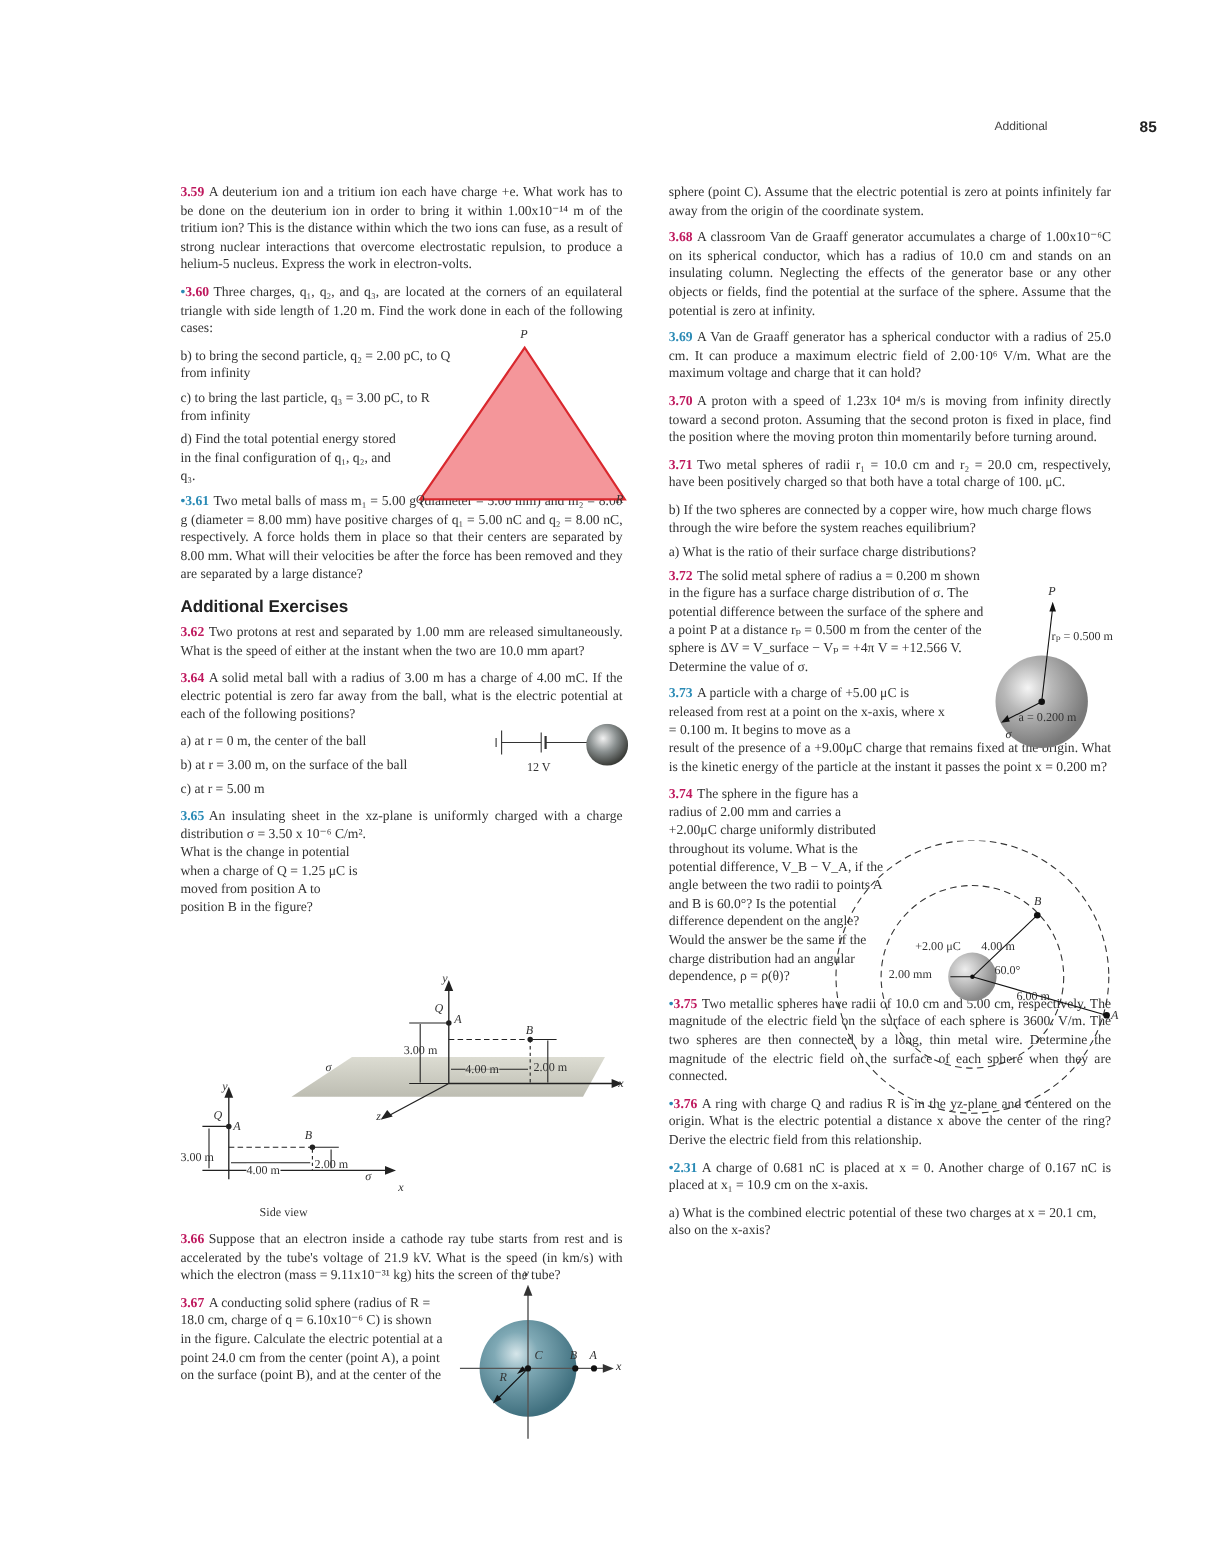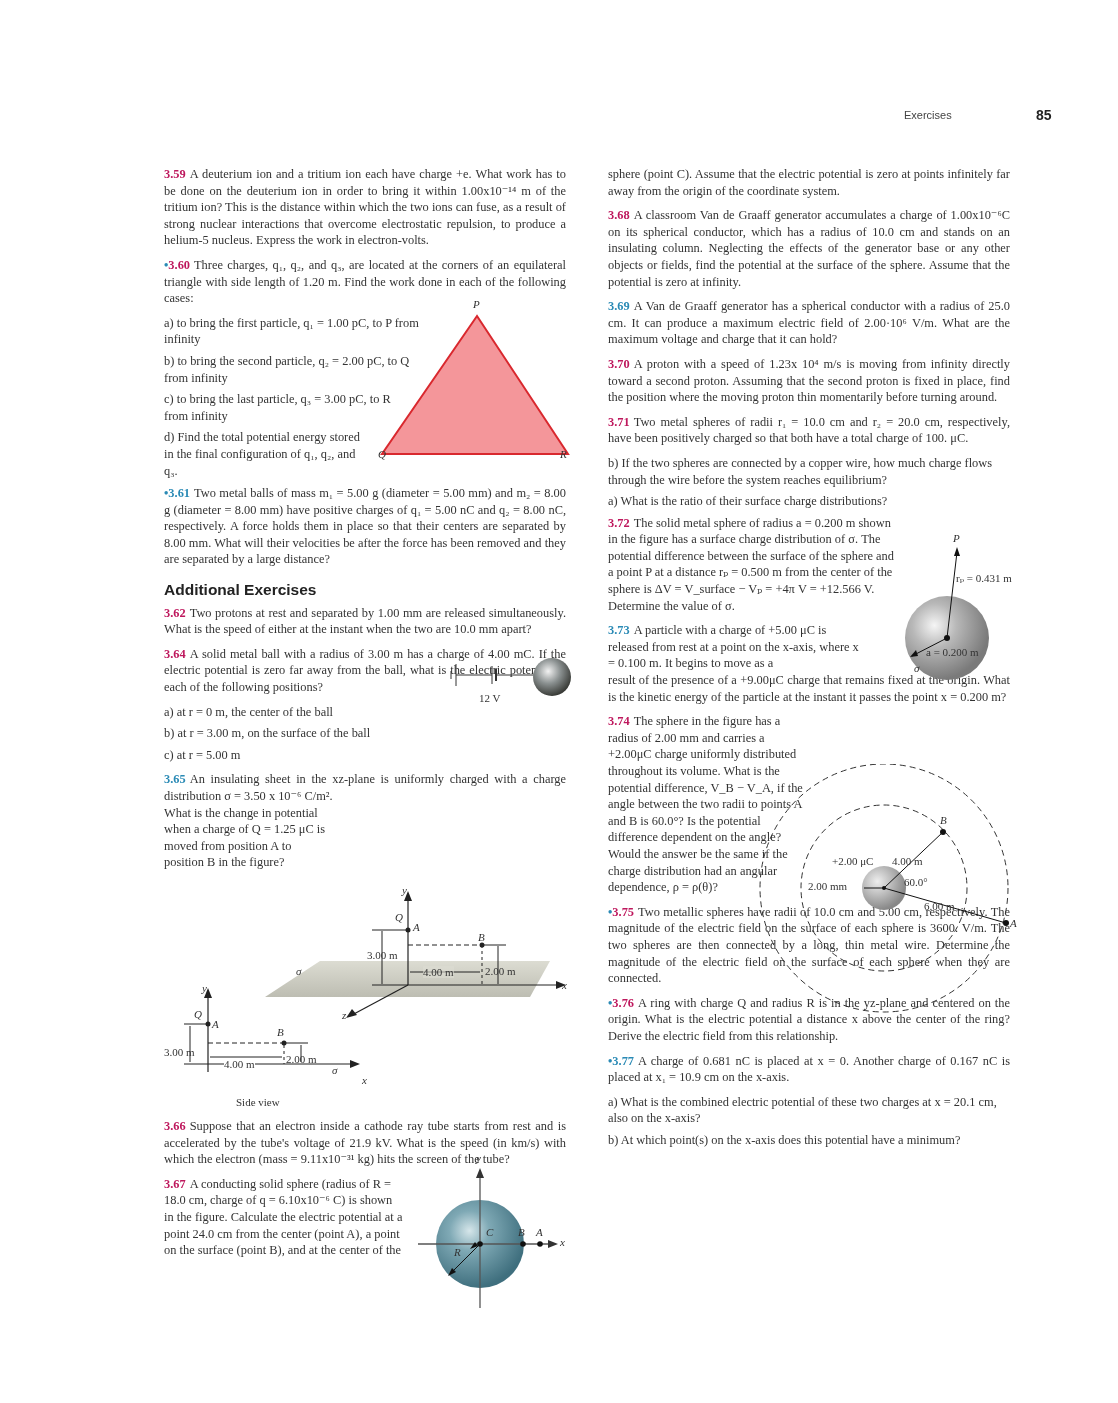--- a/index.html
+++ b/index.html
@@ -18,30 +18,29 @@
   .h2{font-family:"Liberation Sans","DejaVu Sans",sans-serif;font-weight:bold;font-size:15.5px;margin:14px 0 6px 0;color:#222;}
   .narrow{width:260px;}
   .fig{position:absolute;}
   .lbl{position:absolute;font-size:11px;font-family:"Liberation Serif","DejaVu Serif",serif;color:#333;white-space:nowrap;}
   .it{font-style:italic;}
 </style>
 </head>
 <body>
 
 <div class="hdr">
-  <span class="sec">Exercises</span>
+  <span class="sec">Additional</span>
   <span class="pg">85</span>
 </div>
 
 <div class="col left">
   <p class="p"><span class="num">3.59</span><span>A deuterium ion and a tritium ion each have charge +e. What work has to be done on the deuterium ion in order to bring it within 1.00x10⁻¹⁴ m of the tritium ion? This is the distance within which the two ions can fuse, as a result of strong nuclear interactions that overcome electrostatic repulsion, to produce a helium-5 nucleus. Express the work in electron-volts.</span></p>
 
   <p class="p"><span class="dot">•</span><span class="num">3.60</span><span>Three charges, q₁, q₂, and q₃, are located at the corners of an equilateral triangle with side length of 1.20 m. Find the work done in each of the following cases:</span></p>
   <div class="narrow" style="width:210px;">
-    <p class="sub" style="width:290px;">a) to bring the first particle, q₁ = 1.00 pC, to P from infinity</p>
     <p class="sub" style="width:250px;">b) to bring the second particle, q₂ = 2.00 pC, to Q from infinity</p>
     <p class="sub" style="width:240px;">c) to bring the last particle, q₃ = 3.00 pC, to R from infinity</p>
     <p class="sub" style="width:200px;">d) Find the total potential energy stored in the final configuration of q₁, q₂, and q₃.</p>
   </div>
 
   <p class="p" style="margin-top:6px;"><span class="dot">•</span><span class="num blue">3.61</span><span>Two metal balls of mass m₁ = 5.00 g (diameter = 5.00 mm) and m₂ = 8.00 g (diameter = 8.00 mm) have positive charges of q₁ = 5.00 nC and q₂ = 8.00 nC, respectively. A force holds them in place so that their centers are separated by 8.00 mm. What will their velocities be after the force has been removed and they are separated by a large distance?</span></p>
 
   <div class="h2">Additional Exercises</div>
 
   <p class="p"><span class="num">3.62</span><span>Two protons at rest and separated by 1.00 mm are released simultaneously. What is the speed of either at the instant when the two are 10.0 mm apart?</span></p>
@@ -192,43 +191,42 @@
   <p class="p"><span class="num">3.70</span><span>A proton with a speed of 1.23x 10⁴ m/s is moving from infinity directly toward a second proton. Assuming that the second proton is fixed in place, find the position where the moving proton thin momentarily before turning around.</span></p>
   <p class="p"><span class="num">3.71</span><span>Two metal spheres of radii r₁ = 10.0 cm and r₂ = 20.0 cm, respectively, have been positively charged so that both have a total charge of 100. μC.</span></p>
   <p class="sub">b) If the two spheres are connected by a copper wire, how much charge flows through the wire before the system reaches equilibrium?</p>
   <p class="sub">a) What is the ratio of their surface charge distributions?</p>
   <p class="p" style="width:288px;text-align:left;"><span class="num">3.72</span><span>The solid metal sphere of radius a = 0.200 m shown in the figure has a surface charge distribution of σ. The potential difference between the surface of the sphere and a point P at a distance rₚ = 0.500 m from the center of the sphere is ΔV = V_surface − Vₚ = +4π V = +12.566 V. Determine the value of σ.</span></p>
   <p class="p" style="margin-bottom:0;width:260px;text-align:left;"><span class="num blue">3.73</span><span>A particle with a charge of +5.00 μC is released from rest at a point on the x-axis, where x = 0.100 m. It begins to move as a</span></p>
   <p class="p">result of the presence of a +9.00μC charge that remains fixed at the origin. What is the kinetic energy of the particle at the instant it passes the point x = 0.200 m?</p>
   <p class="p" style="width:196px;text-align:left;"><span class="num">3.74</span><span>The sphere in the figure has a radius of 2.00 mm and carries a +2.00μC charge uniformly distributed throughout its volume. What is the potential difference, V_B − V_A, if the angle between the two radii to points A and B is 60.0°? Is the potential difference dependent on the angle? Would the answer be the same if the charge distribution had an angular dependence, ρ = ρ(θ)?</span></p>
   <p class="p"><span class="dot">•</span><span class="num">3.75</span><span>Two metallic spheres have radii of 10.0 cm and 5.00 cm, respectively. The magnitude of the electric field on the surface of each sphere is 3600. V/m. The two spheres are then connected by a long, thin metal wire. Determine the magnitude of the electric field on the surface of each sphere when they are connected.</span></p>
   <p class="p"><span class="dot">•</span><span class="num">3.76</span><span>A ring with charge Q and radius R is in the yz-plane and centered on the origin. What is the electric potential a distance x above the center of the ring? Derive the electric field from this relationship.</span></p>
-  <p class="p"><span class="dot">•</span><span class="num blue">3.77</span><span>A charge of 0.681 nC is placed at x = 0. Another charge of 0.167 nC is placed at x₁ = 10.9 cm on the x-axis.</span></p>
+  <p class="p"><span class="dot">•</span><span class="num blue">2.31</span><span>A charge of 0.681 nC is placed at x = 0. Another charge of 0.167 nC is placed at x₁ = 10.9 cm on the x-axis.</span></p>
   <p class="sub">a) What is the combined electric potential of these two charges at x = 20.1 cm, also on the x-axis?</p>
-  <p class="sub">b) At which point(s) on the x-axis does this potential have a minimum?</p>
 </div>
 
 <div class="fig" style="left:890px;top:530px;width:150px;height:150px;">
   <svg width="150" height="150">
     <defs>
         <radialGradient id="gg" cx="35%" cy="35%" r="65%">
           <stop offset="0" stop-color="#f5f5f5"></stop>
           <stop offset="0.4" stop-color="#b8b8b8"></stop>
           <stop offset="1" stop-color="#7a7a7a"></stop>
         </radialGradient>
       </defs>
     <circle cx="57" cy="108" r="42" fill="url(#gg)"></circle>
     <line x1="57" y1="108" x2="67" y2="22" stroke="#111" stroke-width="1"></line>
     <polygon points="64,26 67,17 70,26" fill="#111"></polygon>
     <circle cx="57" cy="108" r="3" fill="#111"></circle>
     <line x1="57" y1="108" x2="22" y2="126" stroke="#111" stroke-width="1"></line>
     <polygon points="20,127 26,120 28,126" fill="#111"></polygon>
   </svg>
   <span class="lbl it" style="left:63px;top:2px;">P</span>
-  <span class="lbl" style="left:66px;top:42px;">rₚ = 0.431 m</span>
+  <span class="lbl" style="left:66px;top:42px;">rₚ = 0.500 m</span>
   <span class="lbl" style="left:36px;top:116px;">a = 0.200 m</span>
   <span class="lbl it" style="left:24px;top:132px;">σ</span>
 </div>
 
 <div class="fig" style="left:758px;top:764px;width:270px;height:260px;">
   <svg width="270" height="260">
     <defs>
         <radialGradient id="sg" cx="35%" cy="35%" r="65%">
           <stop offset="0" stop-color="#eee"></stop>
           <stop offset="1" stop-color="#888"></stop>

